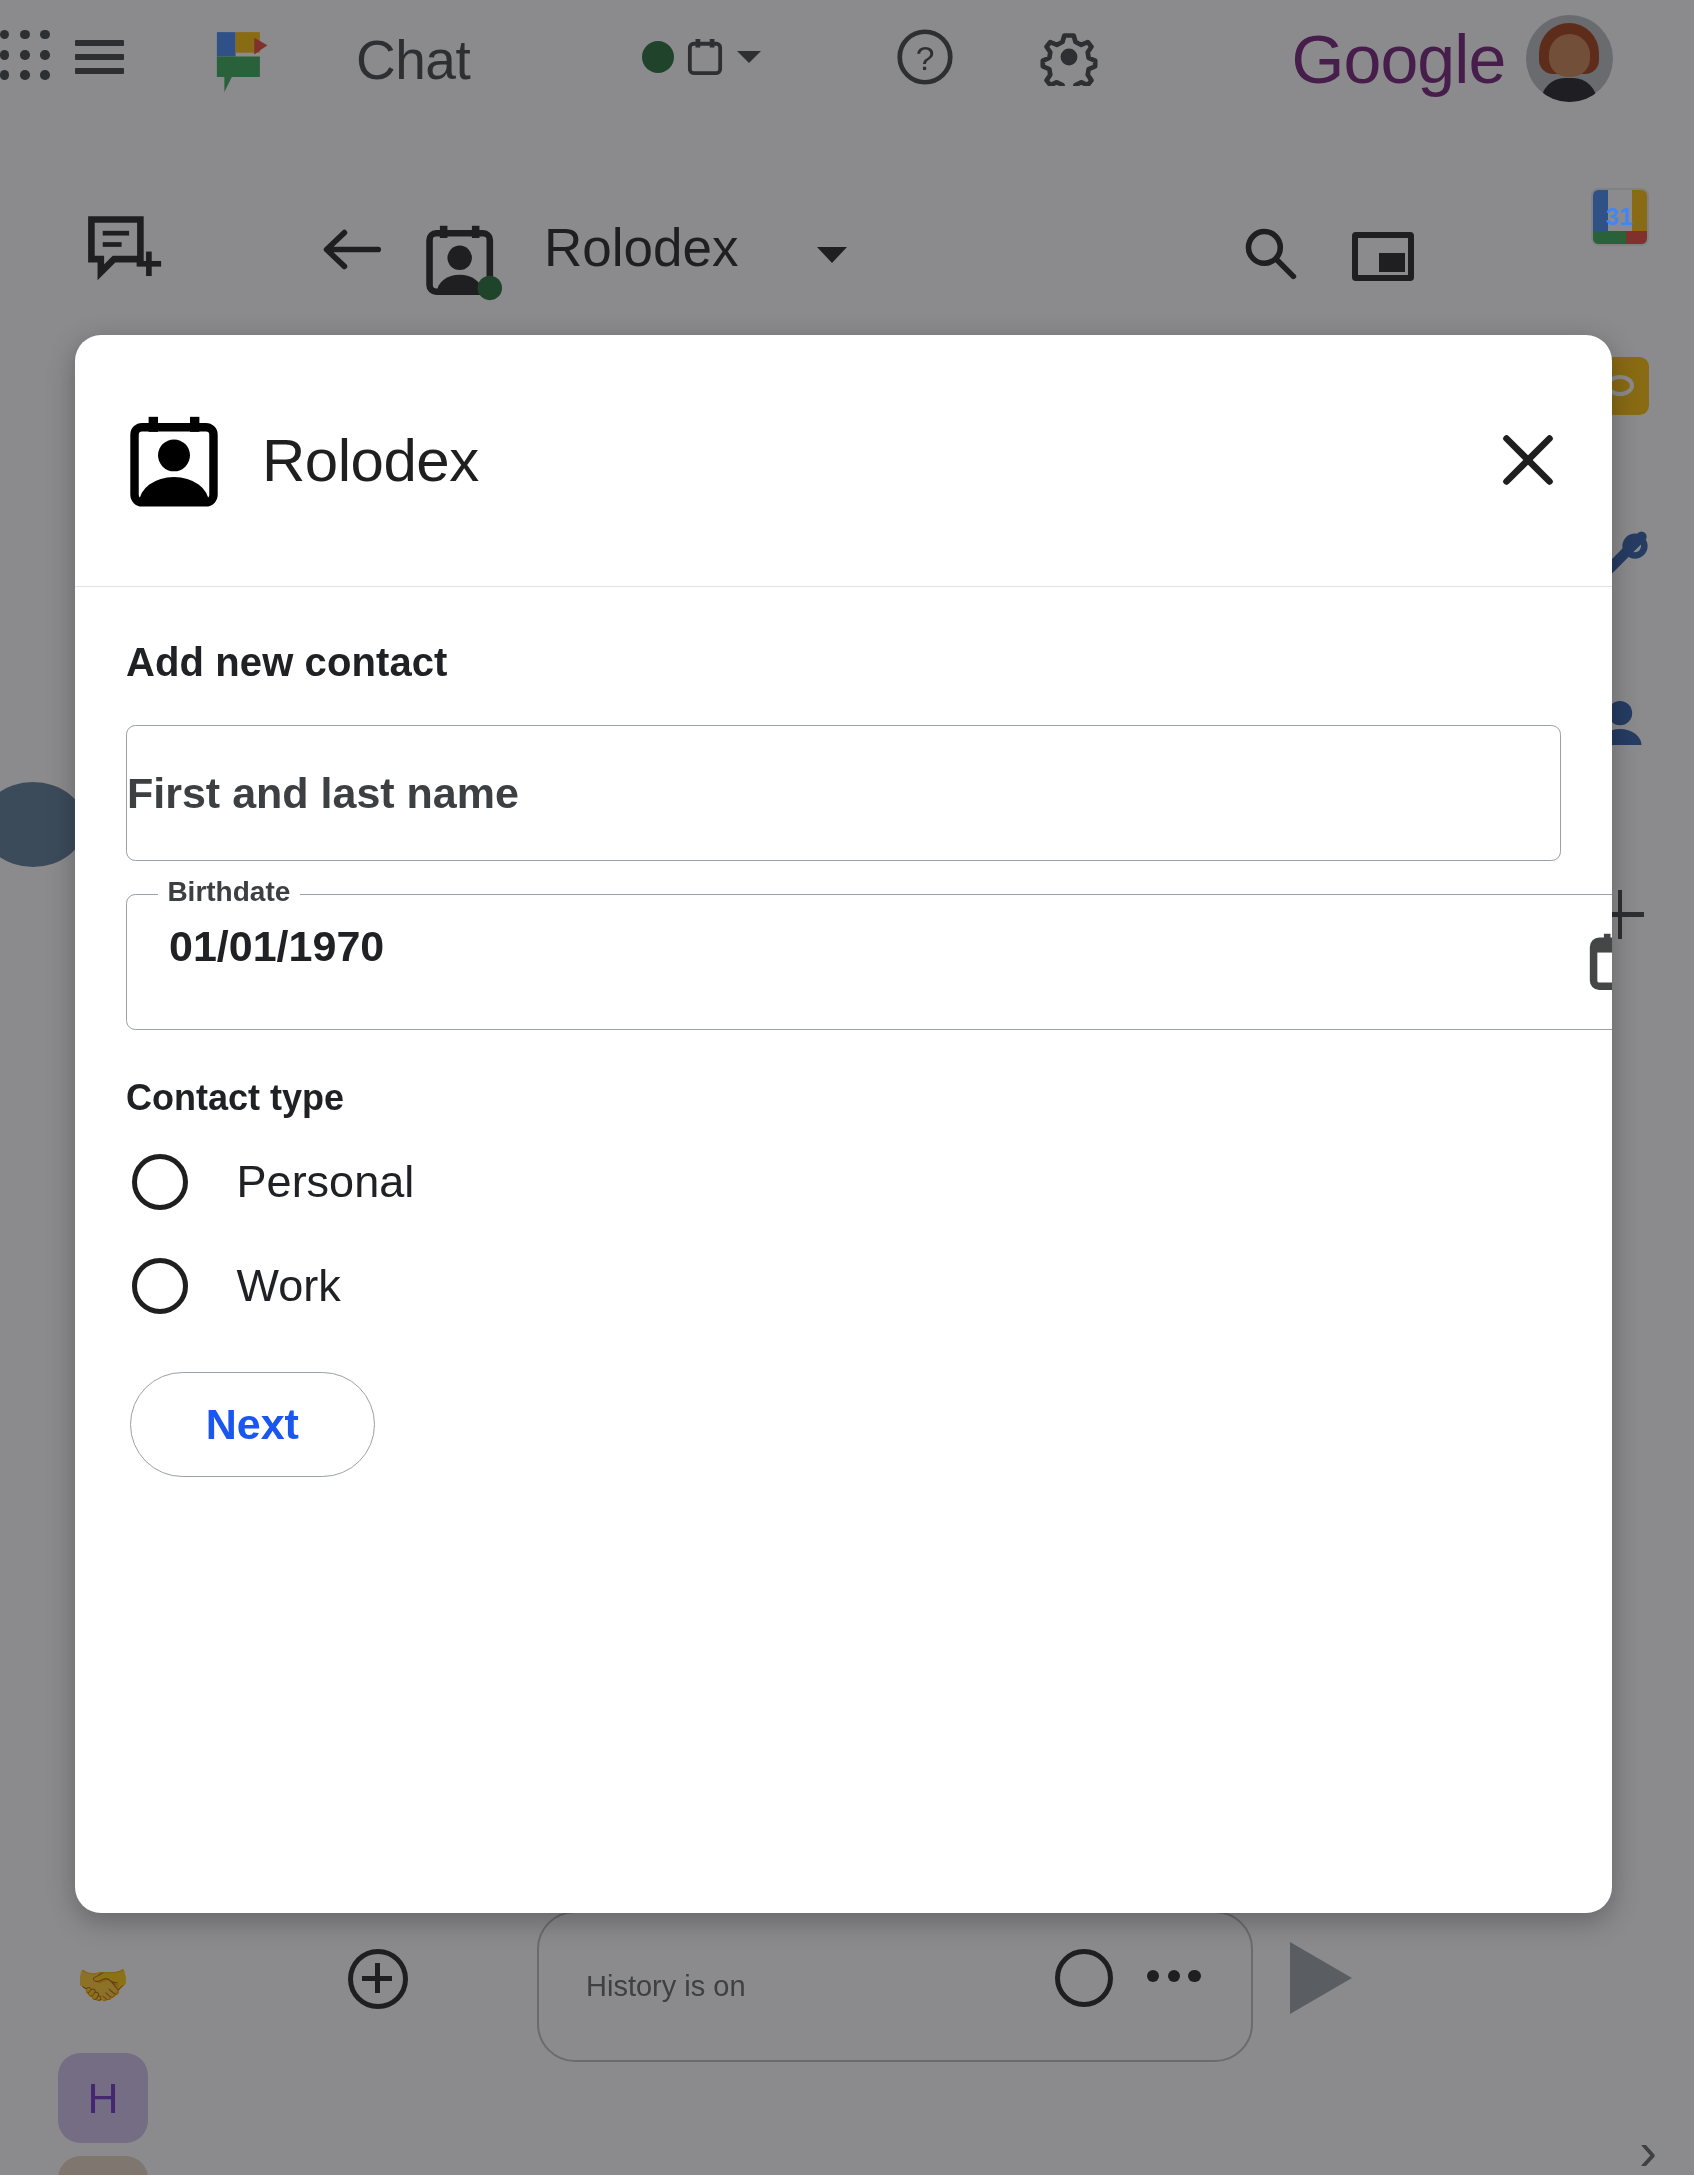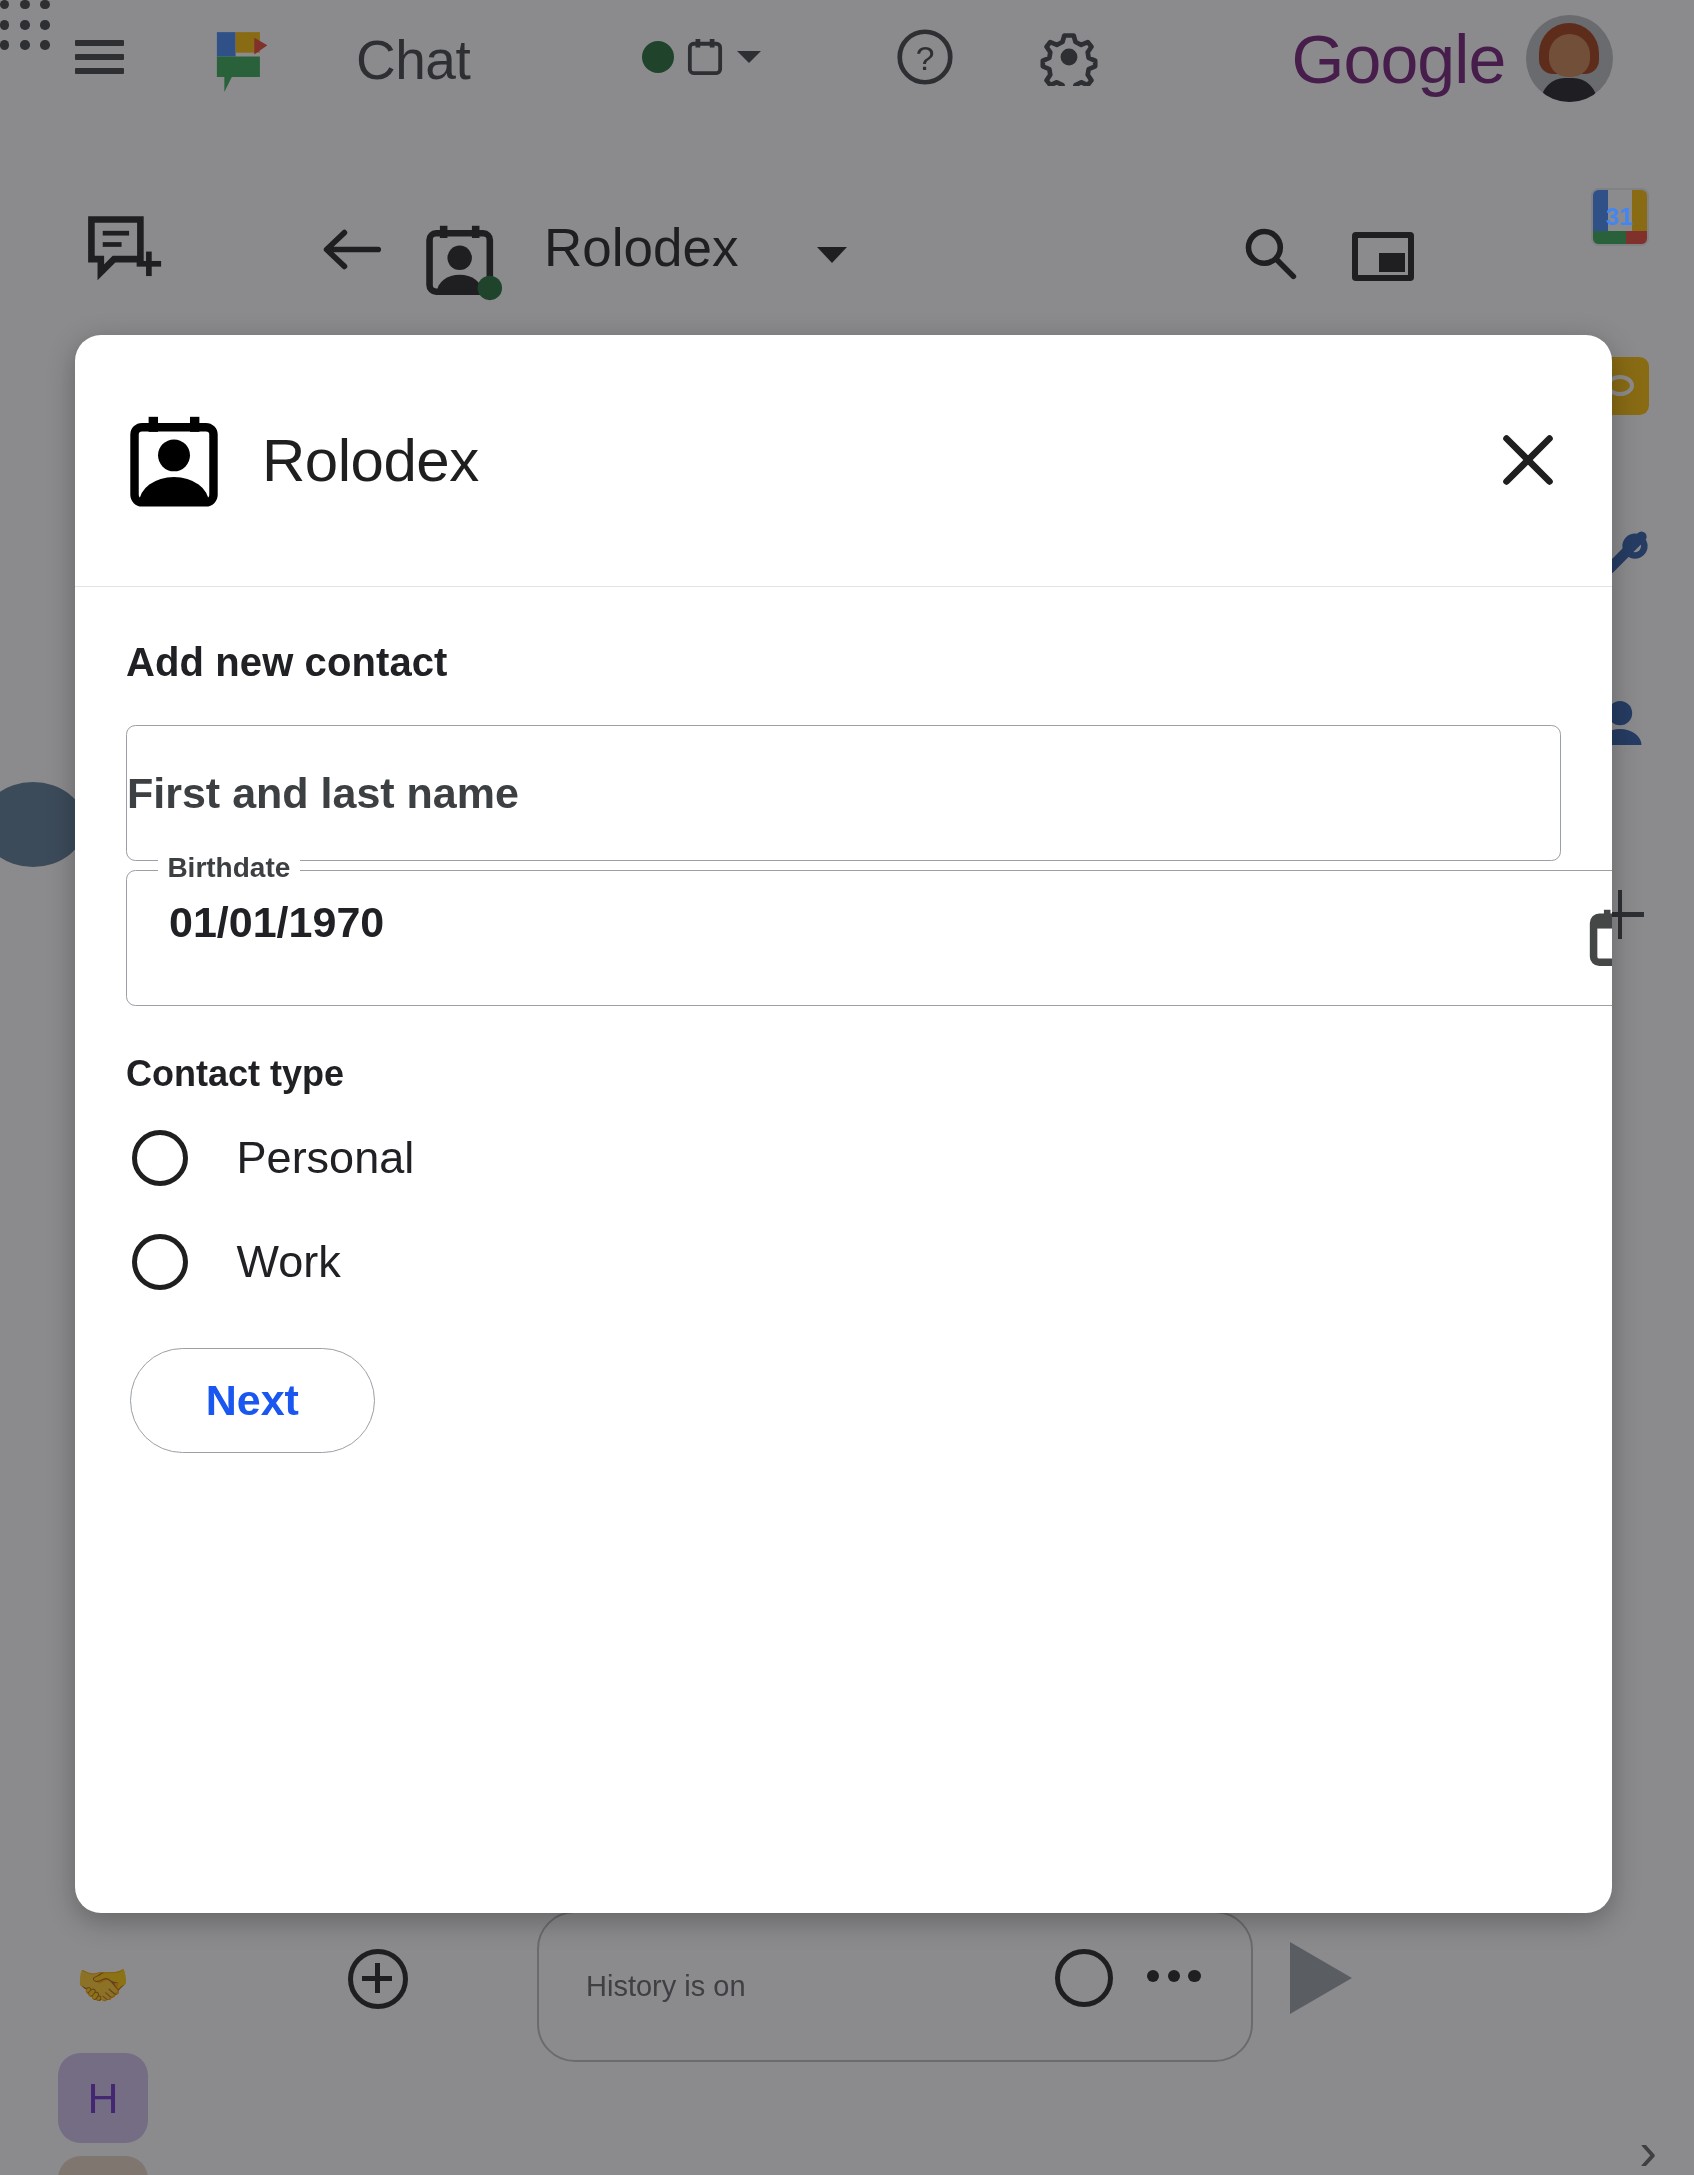--- a/index.html
+++ b/index.html
@@ -11,21 +11,21 @@
   }
   #root { position: relative; width: 1695px; height: 2175px; }
 
   
   .bg-app {
     position: absolute; inset: 0;
     background: #ffffff;
   }
   .topbar {
     position: absolute; left: 0; top: 0; width: 1695px; height: 113px;
-    display: flex; 
+    display: flex; align-items: center;
   }
   .hamburger { position: absolute; left: 75px; top: 40px; width: 49px; height: 34px;
     display: flex; flex-direction: column; justify-content: space-between; }
   .hamburger span { display: block; height: 5.6px; background: #3c4043; border-radius: 0.9px; }
 
   .chat-logo { position: absolute; left: 215px; top: 30px; width: 58px; height: 66px; }
   .chat-word { position: absolute; left: 356px; top: 28px; font-size: 55px; color: #3c4043;
     letter-spacing: -0.5px; }
 
   .status-pill {
@@ -147,21 +147,21 @@
   .modal-body { padding: 53px 51px 0 51px; }
   .section-label { font-size: 40px; font-weight: bold; color: #202124; letter-spacing: 0.1px; }
 
   .name-field {
     margin-top: 40px; height: 136px; width: 1435px;
     border: 1.9px solid #9aa0a6; border-radius: 9.4px;
     display: flex; align-items: center; 
   }
   .name-placeholder { font-size: 43px; font-weight: bold; color: #3c4043; }
 
-  .date-wrap { margin-top: 9px; position: relative; width: 1563px; height: 136px; padding-left: 38px; }
+  .date-wrap { margin-top: 33px; position: relative; width: 1563px; height: 136px; padding-left: 38px; }
   .date-fieldset {
     position: absolute; inset: 0;
     border: 1.9px solid #9aa0a6; border-radius: 9.4px;
   }
   .date-legend {
     position: absolute; left: 32px; top: -18px; background: #fff; padding: 0 9.4px;
     font-size: 28px; font-weight: bold; color: #3c4043;
   }
   .date-value { position: absolute; left: 43px; top: 28px; font-size: 43px; font-weight: bold; color: #202124; }
   .date-cal-icon { position: absolute; right: 40px; top: 36px; width: 62px; height: 62px; }

